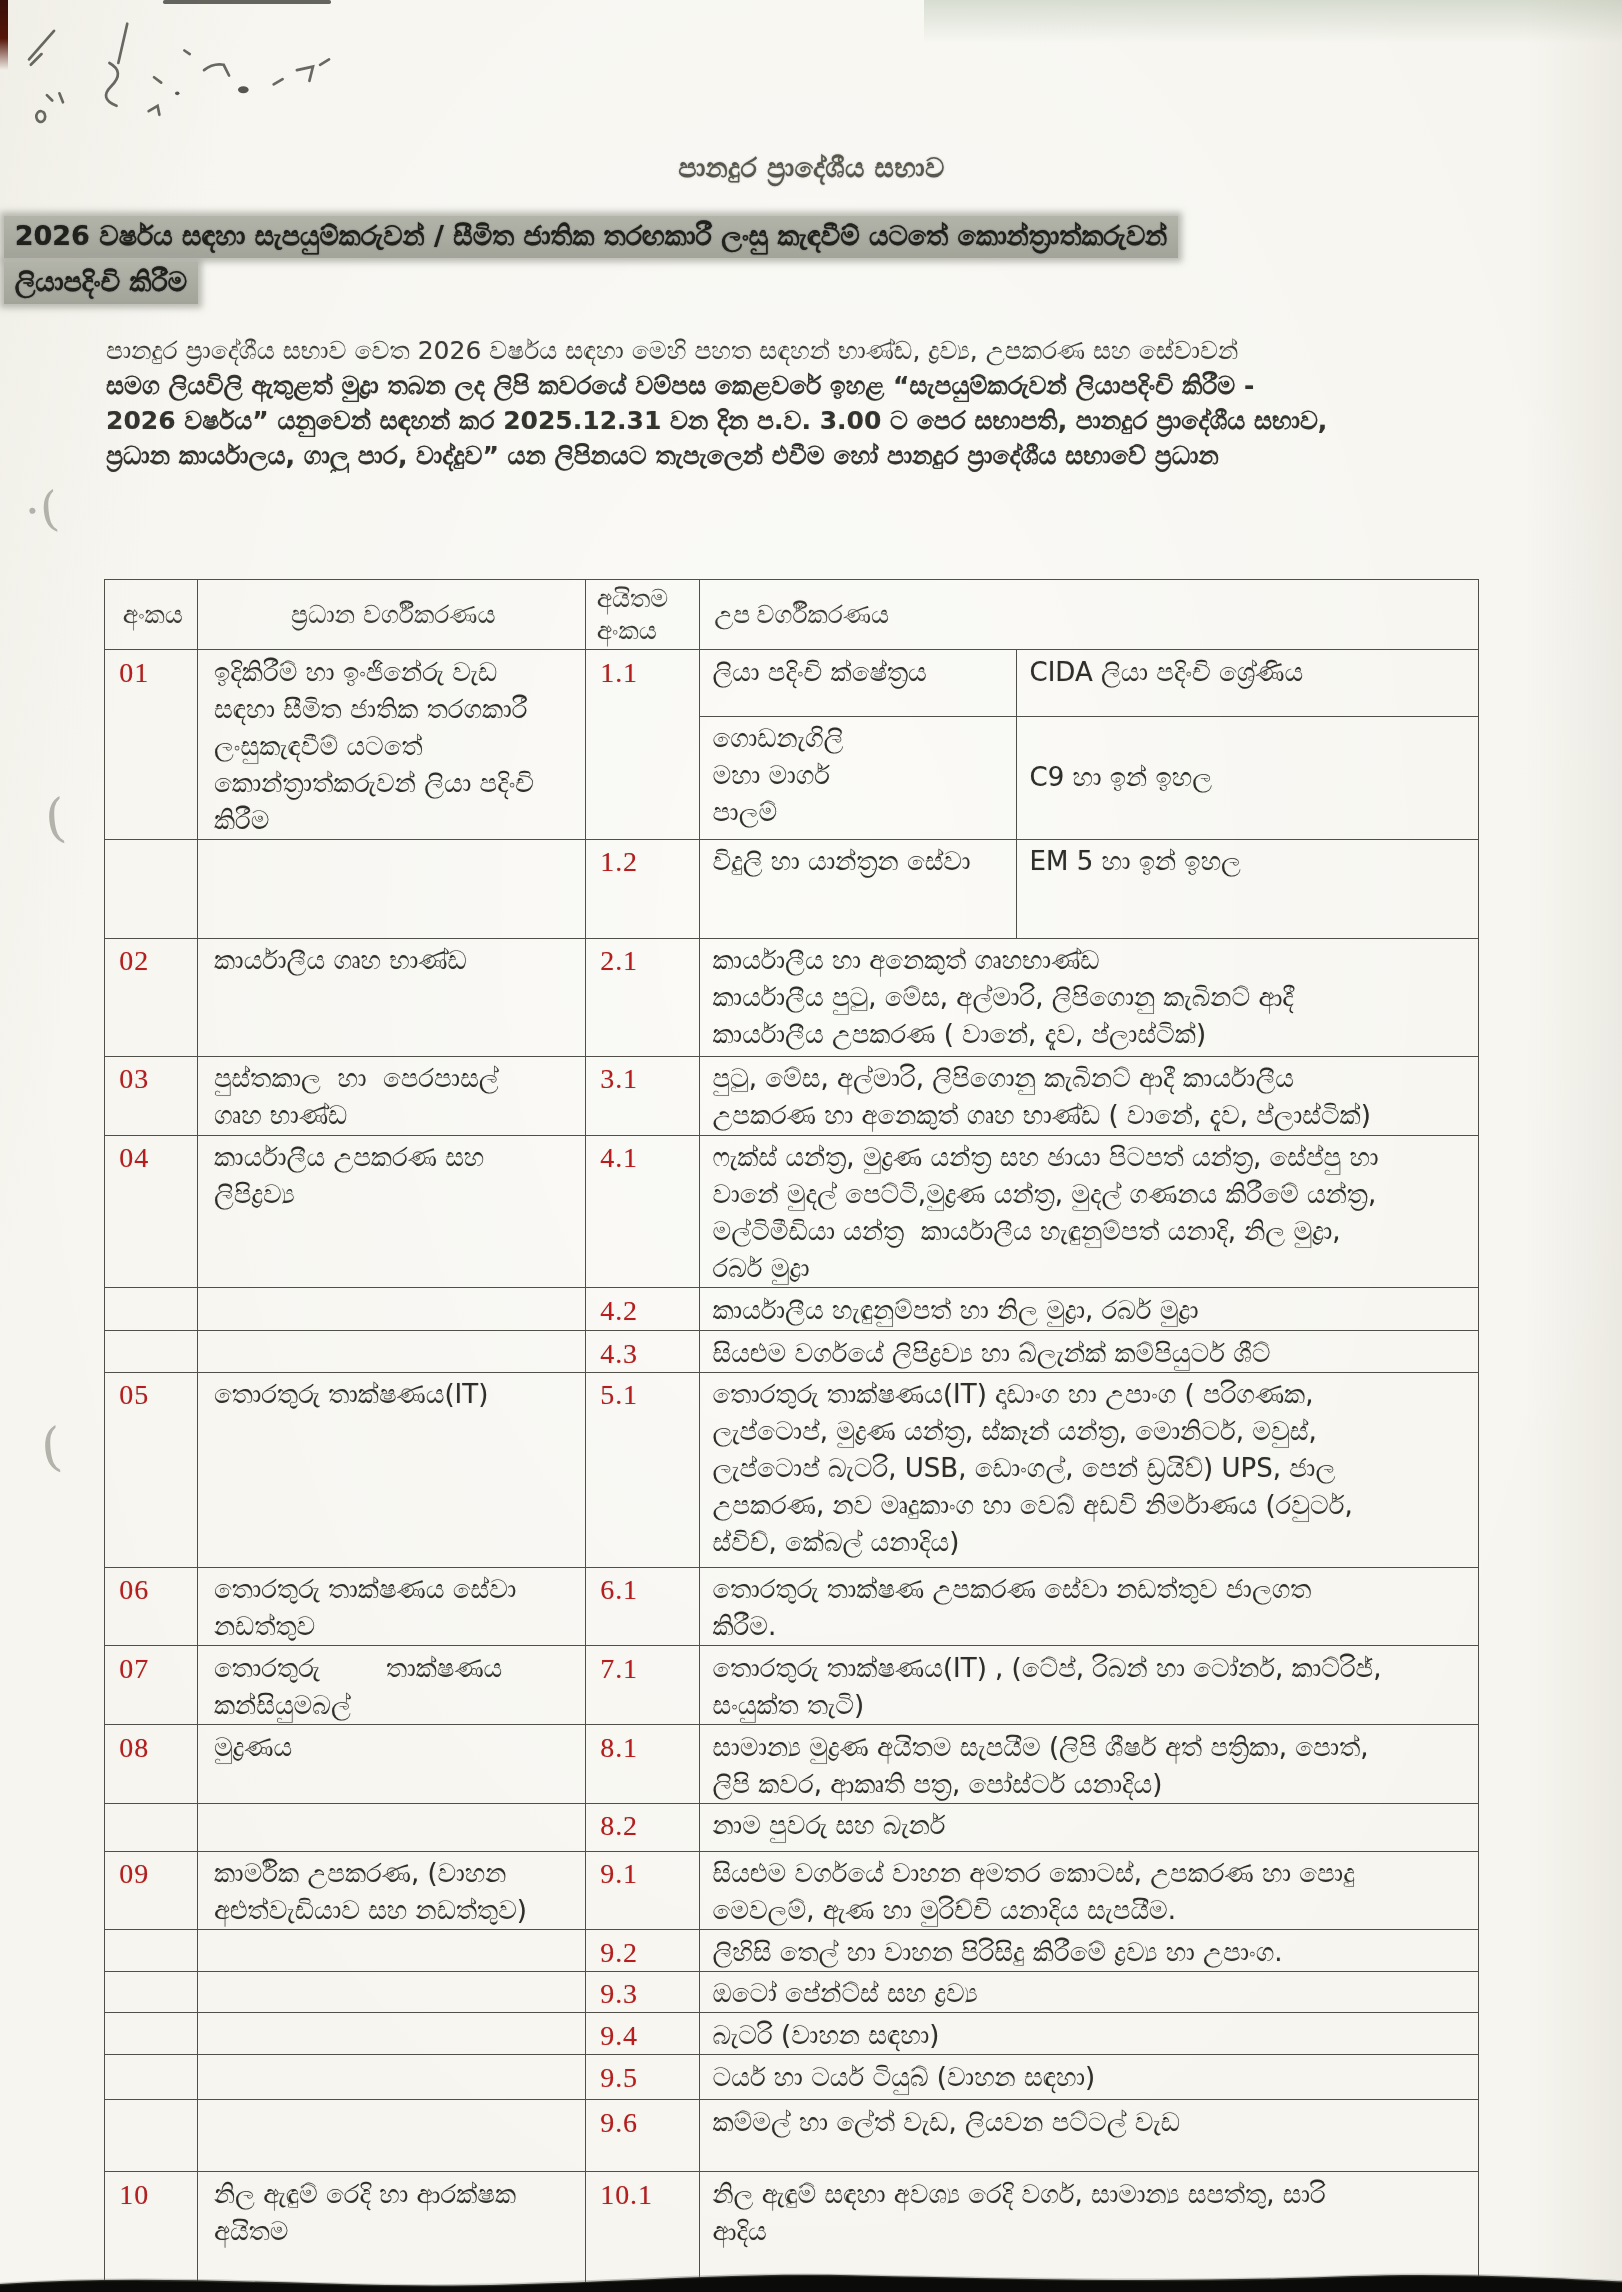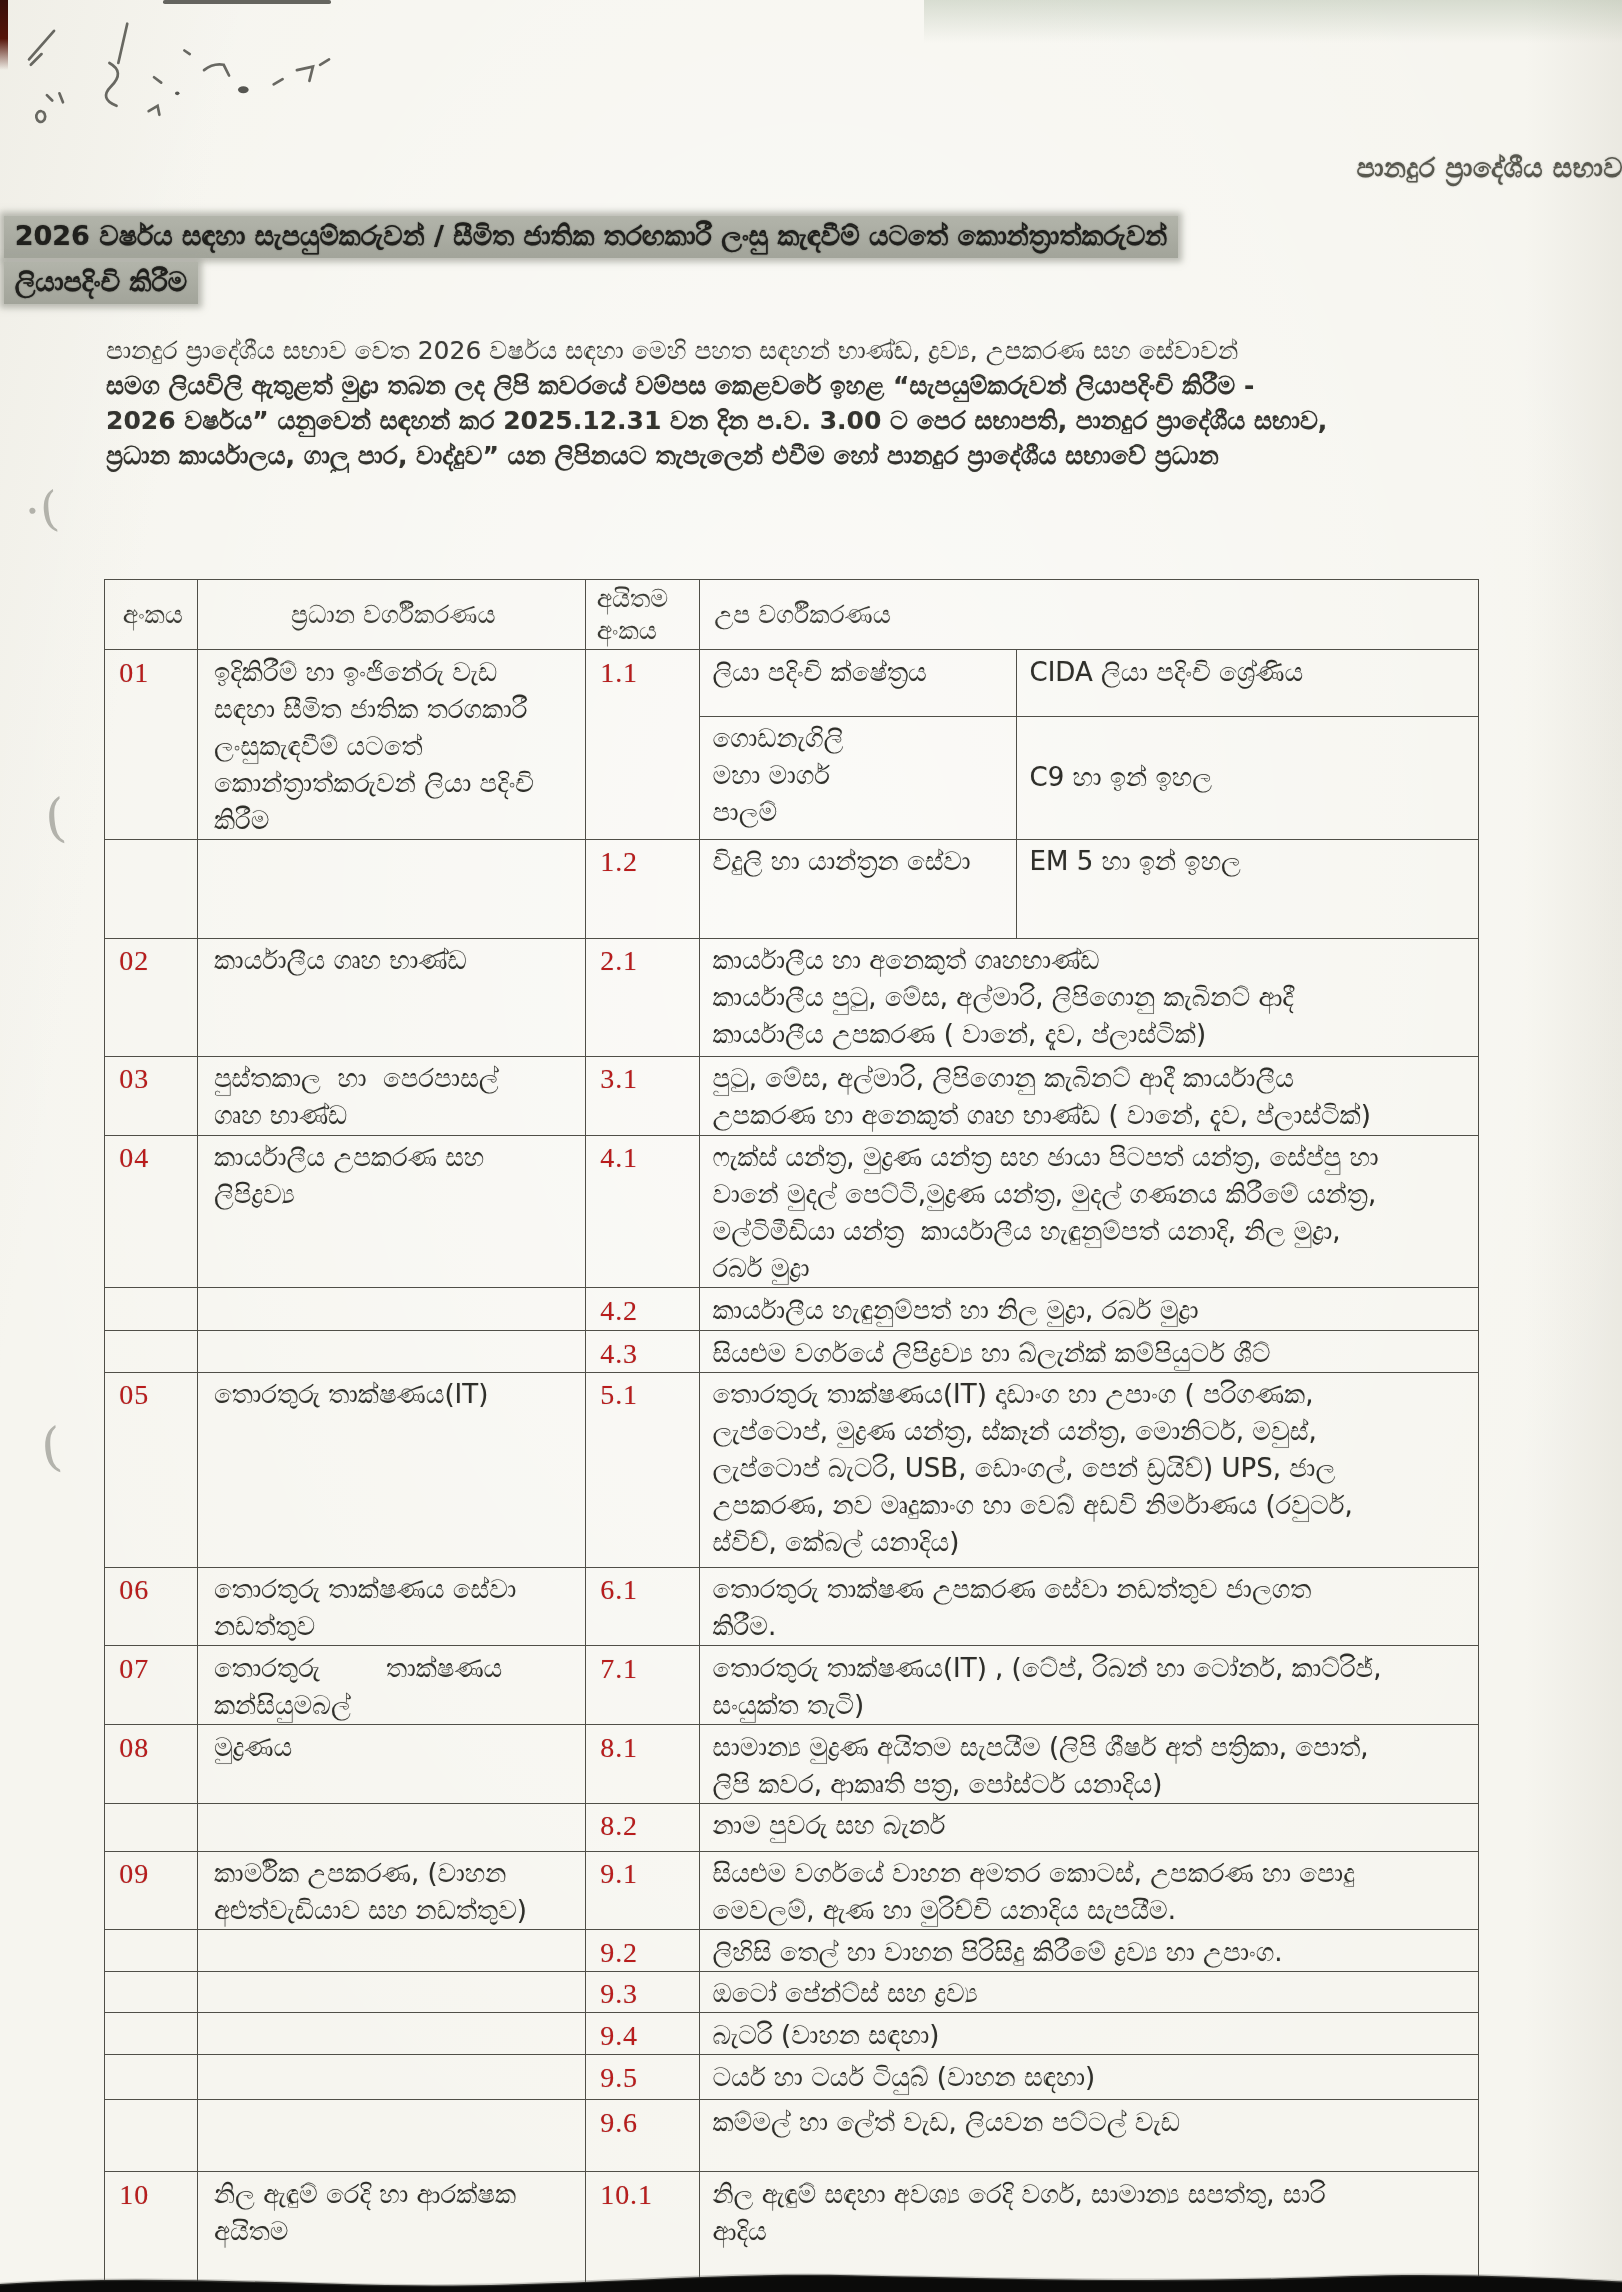--- a/index.html
+++ b/index.html
@@ -34,21 +34,21 @@
   .scribbles{position:absolute;left:18px;top:12.5px;}
   .margin-mark{
     position:absolute;color:#8f8f88;opacity:.65;font-size:47px;
     font-family:"DejaVu Serif", serif;transform:rotate(-6deg);
   }
   .m1{left:25px;top:482px;}
   .m2{left:45px;top:788px;font-size:52px;}
   .m3{left:41px;top:1417px;font-size:52px;}
 
   .org-title{
-    position:absolute;top:152px;left:0;width:100%;text-align:right;
+    position:absolute;top:152px;left:0;width:100%;text-align:center;
     font-size:27px;font-weight:600;color:#58584f;letter-spacing:0.4px;
     text-shadow:0 0 1.8px rgba(88,88,79,.45);
   }
   .heading-wrap{position:absolute;left:4px;width:100%;text-align:left;}
   .hw1{top:216px;}
   .hw2{top:262px;}
   .hl{
     display:inline-block;
     background:linear-gradient(#b2b4aa,#a2a49a);
     box-shadow:0 0 6.3px 3.6px rgba(164,166,156,.75);
@@ -77,21 +77,21 @@
     font-size:26px;line-height:37px;
     color:#2f2f2a;font-weight:500;
     white-space:pre;overflow:hidden;
     text-shadow:0 0 0.9px rgba(47,47,42,.35);
   }
   .reg th{
     font-weight:500;font-size:25px;line-height:32px;color:#3b3b35;
     text-align:center;vertical-align:middle;padding-top:1.8px;
   }
   .reg th.c-item{text-align:left;padding-left:10.7px;}
-  .reg th.c-sub{text-align:left;padding-left:14.3px;}
+  .reg th.c-sub{text-align:left;padding-left:14.3px;font-family:Liberation Serif, serif;}
   .reg td.num{
     font-family:"Liberation Serif", serif;font-size:28px;font-weight:400;
     color:#b91c1c;padding-left:14.3px;letter-spacing:0.9px;
   }
   .reg td.mid{vertical-align:middle;padding-top:0;}
   .reg td.cat{padding-left:16px;}
 </style>
 </head>
 <body>
 

